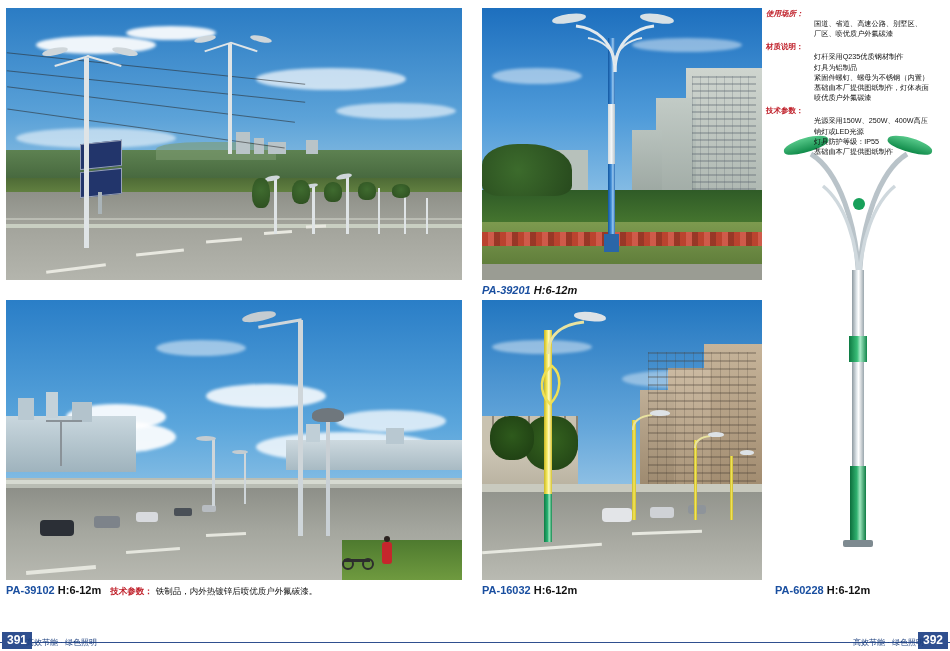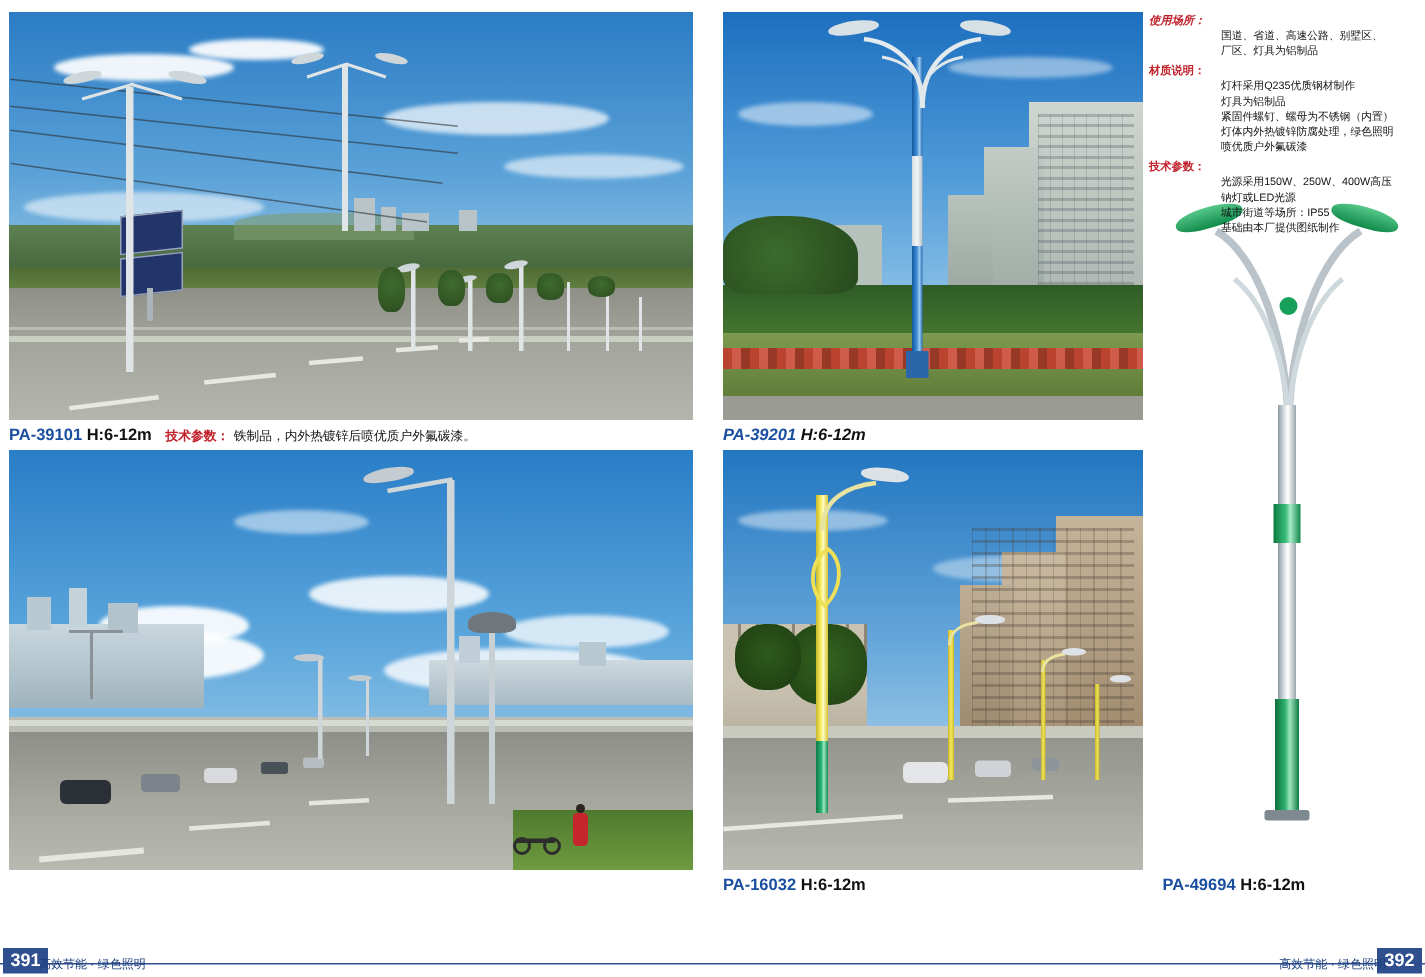--- a/index.html
+++ b/index.html
@@ -223,26 +223,20 @@
     <div class="pole" style="left:398px;top:186px;height:40px;width:2px;"></div>
     <div class="pole" style="left:420px;top:190px;height:36px;width:2px;"></div>
 
     <div class="trees" style="left:246px;"></div>
     <div class="trees" style="left:286px;bottom:76px;height:24px;"></div>
     <div class="trees" style="left:318px;bottom:78px;height:20px;"></div>
     <div class="trees" style="left:352px;bottom:80px;height:18px;"></div>
     <div class="trees" style="left:386px;bottom:82px;height:14px;"></div>
   </div>
 
-  <div class="caption" style="left:6px;top:284px;">
-    <span class="code">PA-39101</span>
-    <span class="hsize">H:6-12m</span>
-    <span class="tech" style="margin-left:6px;">技术参数：</span>
-    <span class="techtxt">铁制品，内外热镀锌后喷优质户外氟碳漆。</span>
-  </div>
 
   <div class="photo" id="p2">
     <div class="sky"></div>
     <div class="cloud" style="left:20px;top:120px;width:150px;height:34px;"></div>
     <div class="cloud" style="left:60px;top:104px;width:100px;height:26px;"></div>
     <div class="cloud" style="left:200px;top:84px;width:120px;height:24px;opacity:.85;"></div>
     <div class="cloud" style="left:250px;top:132px;width:180px;height:30px;opacity:.8;"></div>
     <div class="cloud" style="left:330px;top:110px;width:110px;height:22px;opacity:.75;"></div>
     <div class="cloud" style="left:150px;top:40px;width:90px;height:16px;opacity:.5;"></div>
 
@@ -286,20 +280,26 @@
 
     <div style="position:absolute;left:206px;top:138px;width:3px;height:68px;background:#cfd6da;"></div>
     <div style="position:absolute;left:190px;top:136px;width:20px;height:5px;background:#c4ccd1;border-radius:50%;"></div>
     <div style="position:absolute;left:238px;top:152px;width:2px;height:52px;background:#cfd6da;"></div>
     <div style="position:absolute;left:226px;top:150px;width:16px;height:4px;background:#c4ccd1;border-radius:50%;"></div>
 
     <div style="position:absolute;left:54px;top:120px;width:2px;height:46px;background:#8a9298;"></div>
     <div style="position:absolute;left:40px;top:120px;width:36px;height:2px;background:#8a9298;"></div>
   </div>
 
+  <div class="caption" style="left:6px;top:584px;">
+    <span class="code">PA-39102</span>
+    <span class="hsize">H:6-12m</span>
+    <span class="tech" style="margin-left:6px;">技术参数：</span>
+    <span class="techtxt">铁制品，内外热镀锌后喷优质户外氟碳漆。</span>
+  </div>
 
   <div class="photo" id="p3">
     <div class="sky"></div>
     <div class="cloud" style="left:10px;top:60px;width:90px;height:16px;opacity:.5;"></div>
     <div class="cloud" style="left:150px;top:30px;width:110px;height:14px;opacity:.45;"></div>
 
     <div style="position:absolute;right:0;bottom:64px;width:76px;height:148px;background:linear-gradient(to bottom,#cfd5cf,#a9b3ad);"></div>
     <div style="position:absolute;right:66px;bottom:64px;width:40px;height:118px;background:linear-gradient(to bottom,#c2cbc6,#9aa59f);"></div>
     <div style="position:absolute;right:100px;bottom:64px;width:30px;height:86px;background:linear-gradient(to bottom,#b8c2bd,#939e98);"></div>
     <div style="position:absolute;left:72px;bottom:78px;width:34px;height:52px;background:#b7c1bb;"></div>
@@ -404,40 +404,40 @@
 
     <div style="position:absolute;left:77px;top:150px;width:12px;height:196px;background:linear-gradient(to right,#8e9aa1,#e4eaee 40%,#ffffff 55%,#9aa6ad);"></div>
 
     <div style="position:absolute;left:74px;top:216px;width:18px;height:26px;background:linear-gradient(to right,#0d7a42,#39bd78 45%,#a8ebc8 62%,#11874a);"></div>
 
     <div style="position:absolute;left:75px;top:346px;width:16px;height:76px;background:linear-gradient(to right,#0c6f3c,#2fb06e 42%,#9ee5bd 62%,#0f7c44);"></div>
     <div style="position:absolute;left:68px;top:420px;width:30px;height:7px;background:#7e8a90;border-radius:2px;"></div>
   </div>
 
   <div class="caption" style="left:775px;top:584px;">
-    <span class="code">PA-49694</span>
+    <span class="code">PA-60228</span>
     <span class="hsize">H:6-12m</span>
   </div>
 
   <div class="specs">
     <div class="spec-head" style="margin-top:0;font-style:italic;">使用场所：</div>
     <div class="spec-line">国道、省道、高速公路、别墅区、</div>
-    <div class="spec-line">厂区、灯具为铝制品</div>
+    <div class="spec-line">厂区、喷优质户外氟碳漆</div>
 
     <div class="spec-head">材质说明：</div>
     <div class="spec-line">灯杆采用Q235优质钢材制作</div>
     <div class="spec-line">灯具为铝制品</div>
     <div class="spec-line">紧固件螺钉、螺母为不锈钢（内置）</div>
-    <div class="spec-line">灯体内外热镀锌防腐处理，绿色照明</div>
+    <div class="spec-line">基础由本厂提供图纸制作，灯体表面</div>
     <div class="spec-line">喷优质户外氟碳漆</div>
 
     <div class="spec-head">技术参数：</div>
     <div class="spec-line">光源采用150W、250W、400W高压</div>
     <div class="spec-line">钠灯或LED光源</div>
-    <div class="spec-line">城市街道等场所：IP55</div>
+    <div class="spec-line">灯具防护等级：IP55</div>
     <div class="spec-line">基础由本厂提供图纸制作</div>
   </div>
 
   <div class="gutter"></div>
 
   <div class="footer">
     <div class="footbar"></div>
     <div class="pgbox" id="pg-left">391</div>
     <div class="pgtxt" id="pg-left-txt">高效节能 · 绿色照明</div>
     <div class="pgbox" id="pg-right">392</div>

